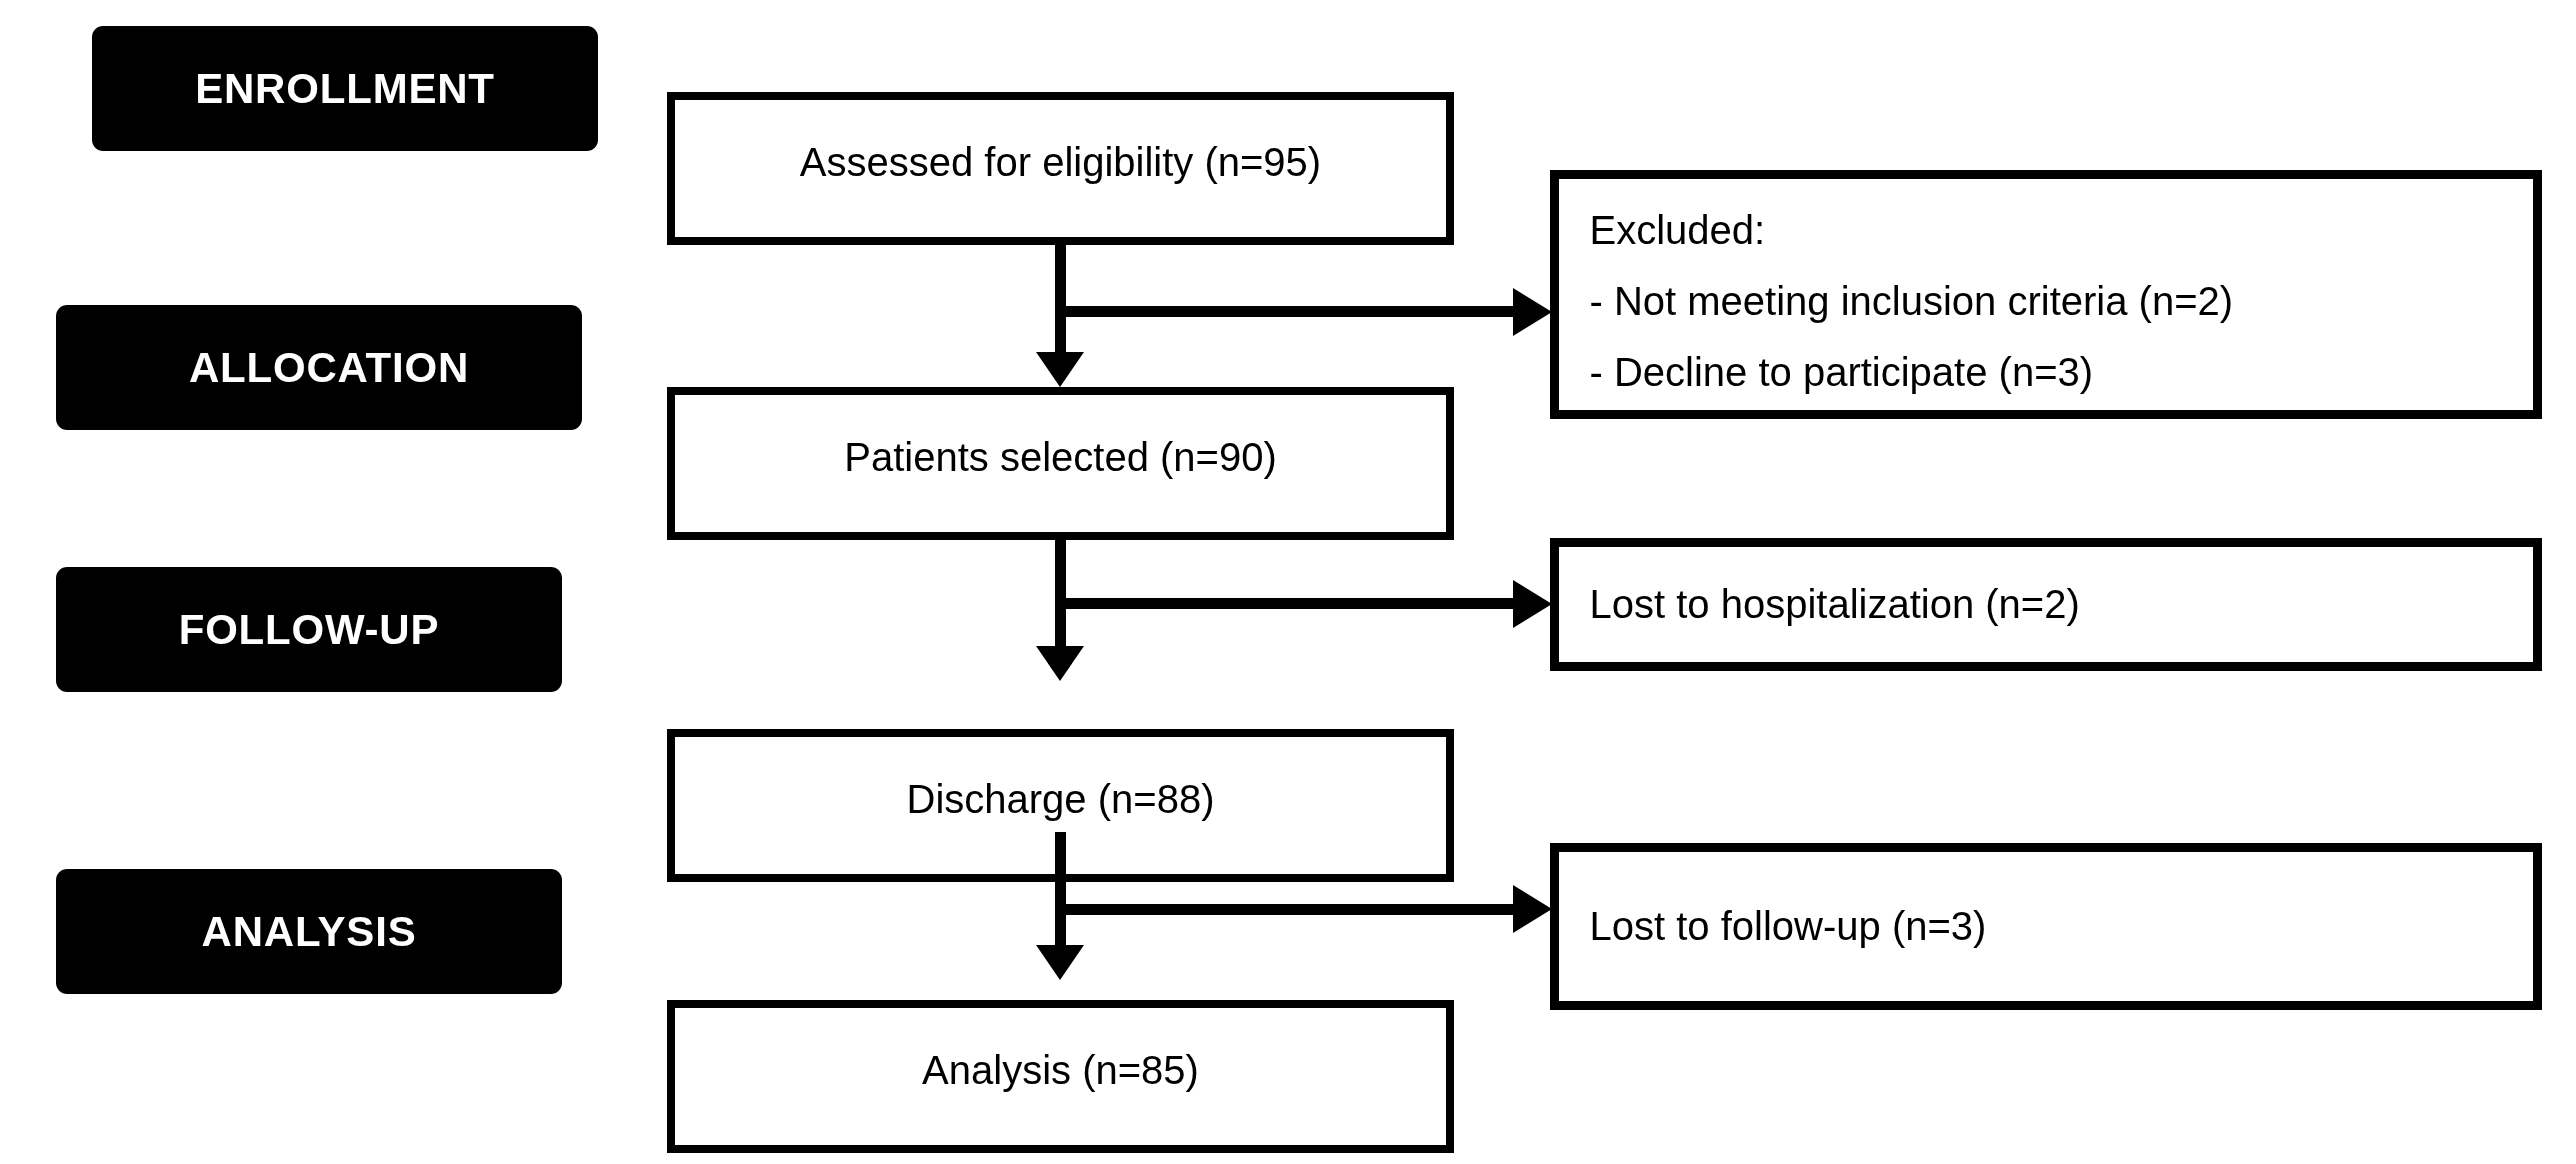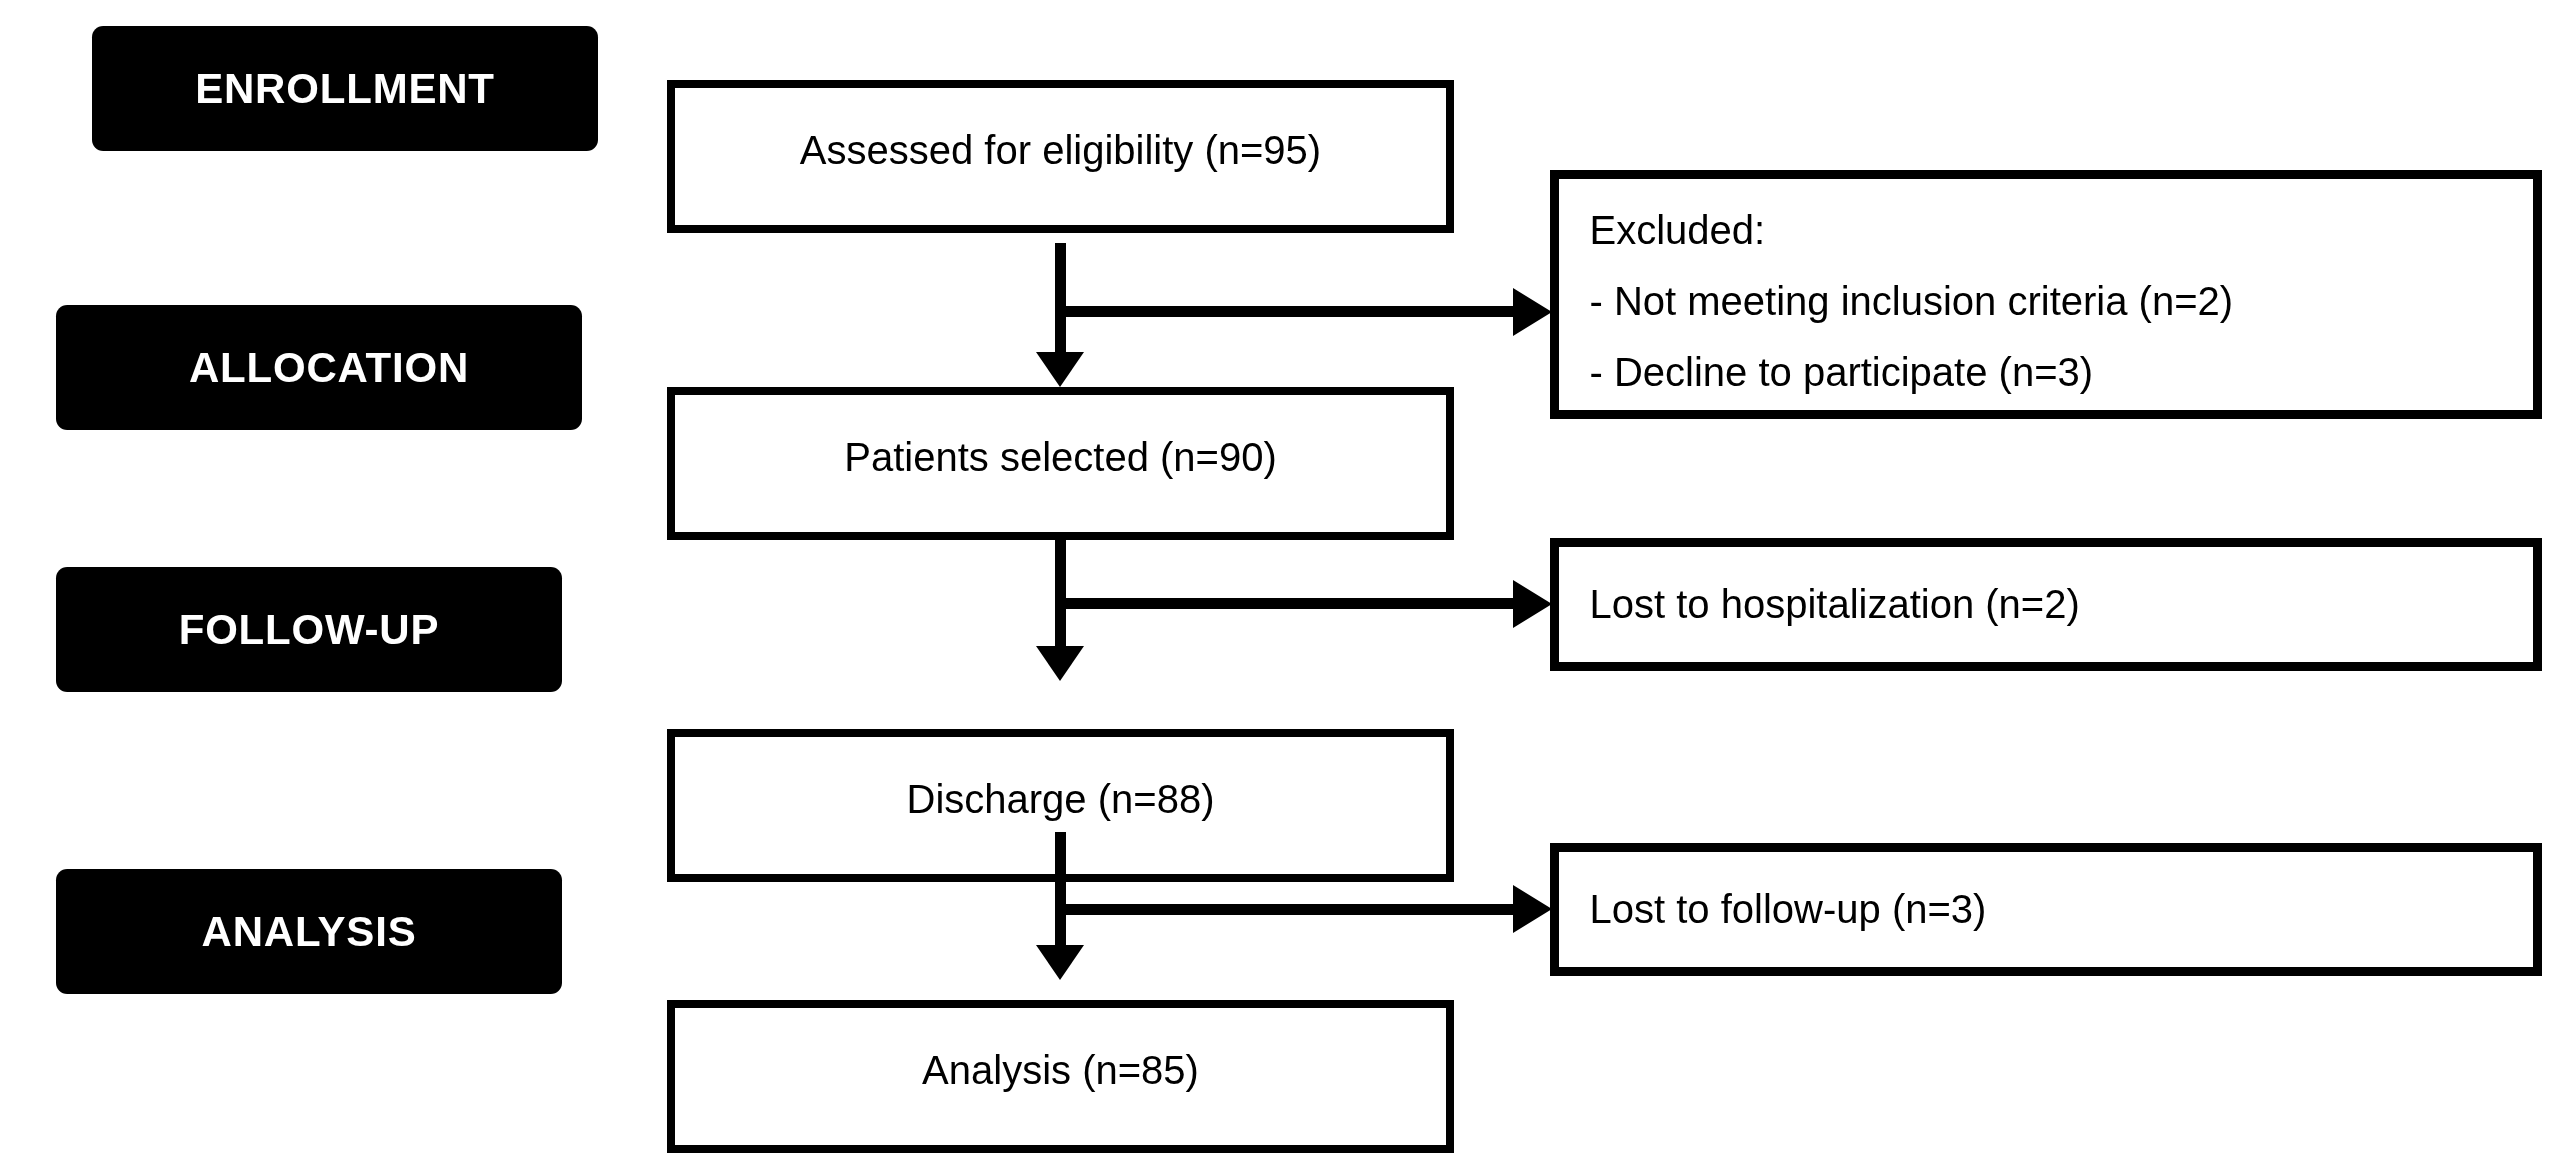--- a/index.html
+++ b/index.html
@@ -39,38 +39,38 @@
   .flow-box{
     position:absolute;
     left:667px;width:787px;height:153px;
     background:var(--box-fill);
     border:8px solid var(--box-border);
     box-sizing:border-box;
     display:flex;align-items:center;justify-content:center;
     font-size:40px;color:var(--text);
     padding-bottom:11.2px;
   }
-  .flow-1{top:80px;}
+  .flow-1{top:92px;}
   .flow-2{top:387px;}
   .flow-3{top:681px;margin-top:48px;}
   .flow-4{top:1000px;}
 
   
   .side-box{
     position:absolute;
     left:1550px;width:992px;
     background:var(--box-fill);
     border:9.6px solid var(--box-border);
     box-sizing:border-box;
     color:var(--text);
     font-size:40px;
   }
   .side-excluded{top:170px;height:249px;padding:16px 8px 0 30.5px;line-height:71px;}
   .side-hosp{top:538px;height:133px;display:flex;align-items:center;padding-left:30.5px;}
-  .side-fup{top:843px;height:133px;display:flex;align-items:center;padding-left:30.5px;}
+  .side-fup{top:843px;height:167px;display:flex;align-items:center;padding-left:30.5px;}
 
   
   .vline{
     position:absolute;left:1055px;width:11.2px;
     background:var(--box-border);
   }
   .vline-1{top:243px;height:112px;}
   .vline-2{top:538px;height:111px;}
   .vline-3{top:832px;height:116px;}
   .arrow-down{

